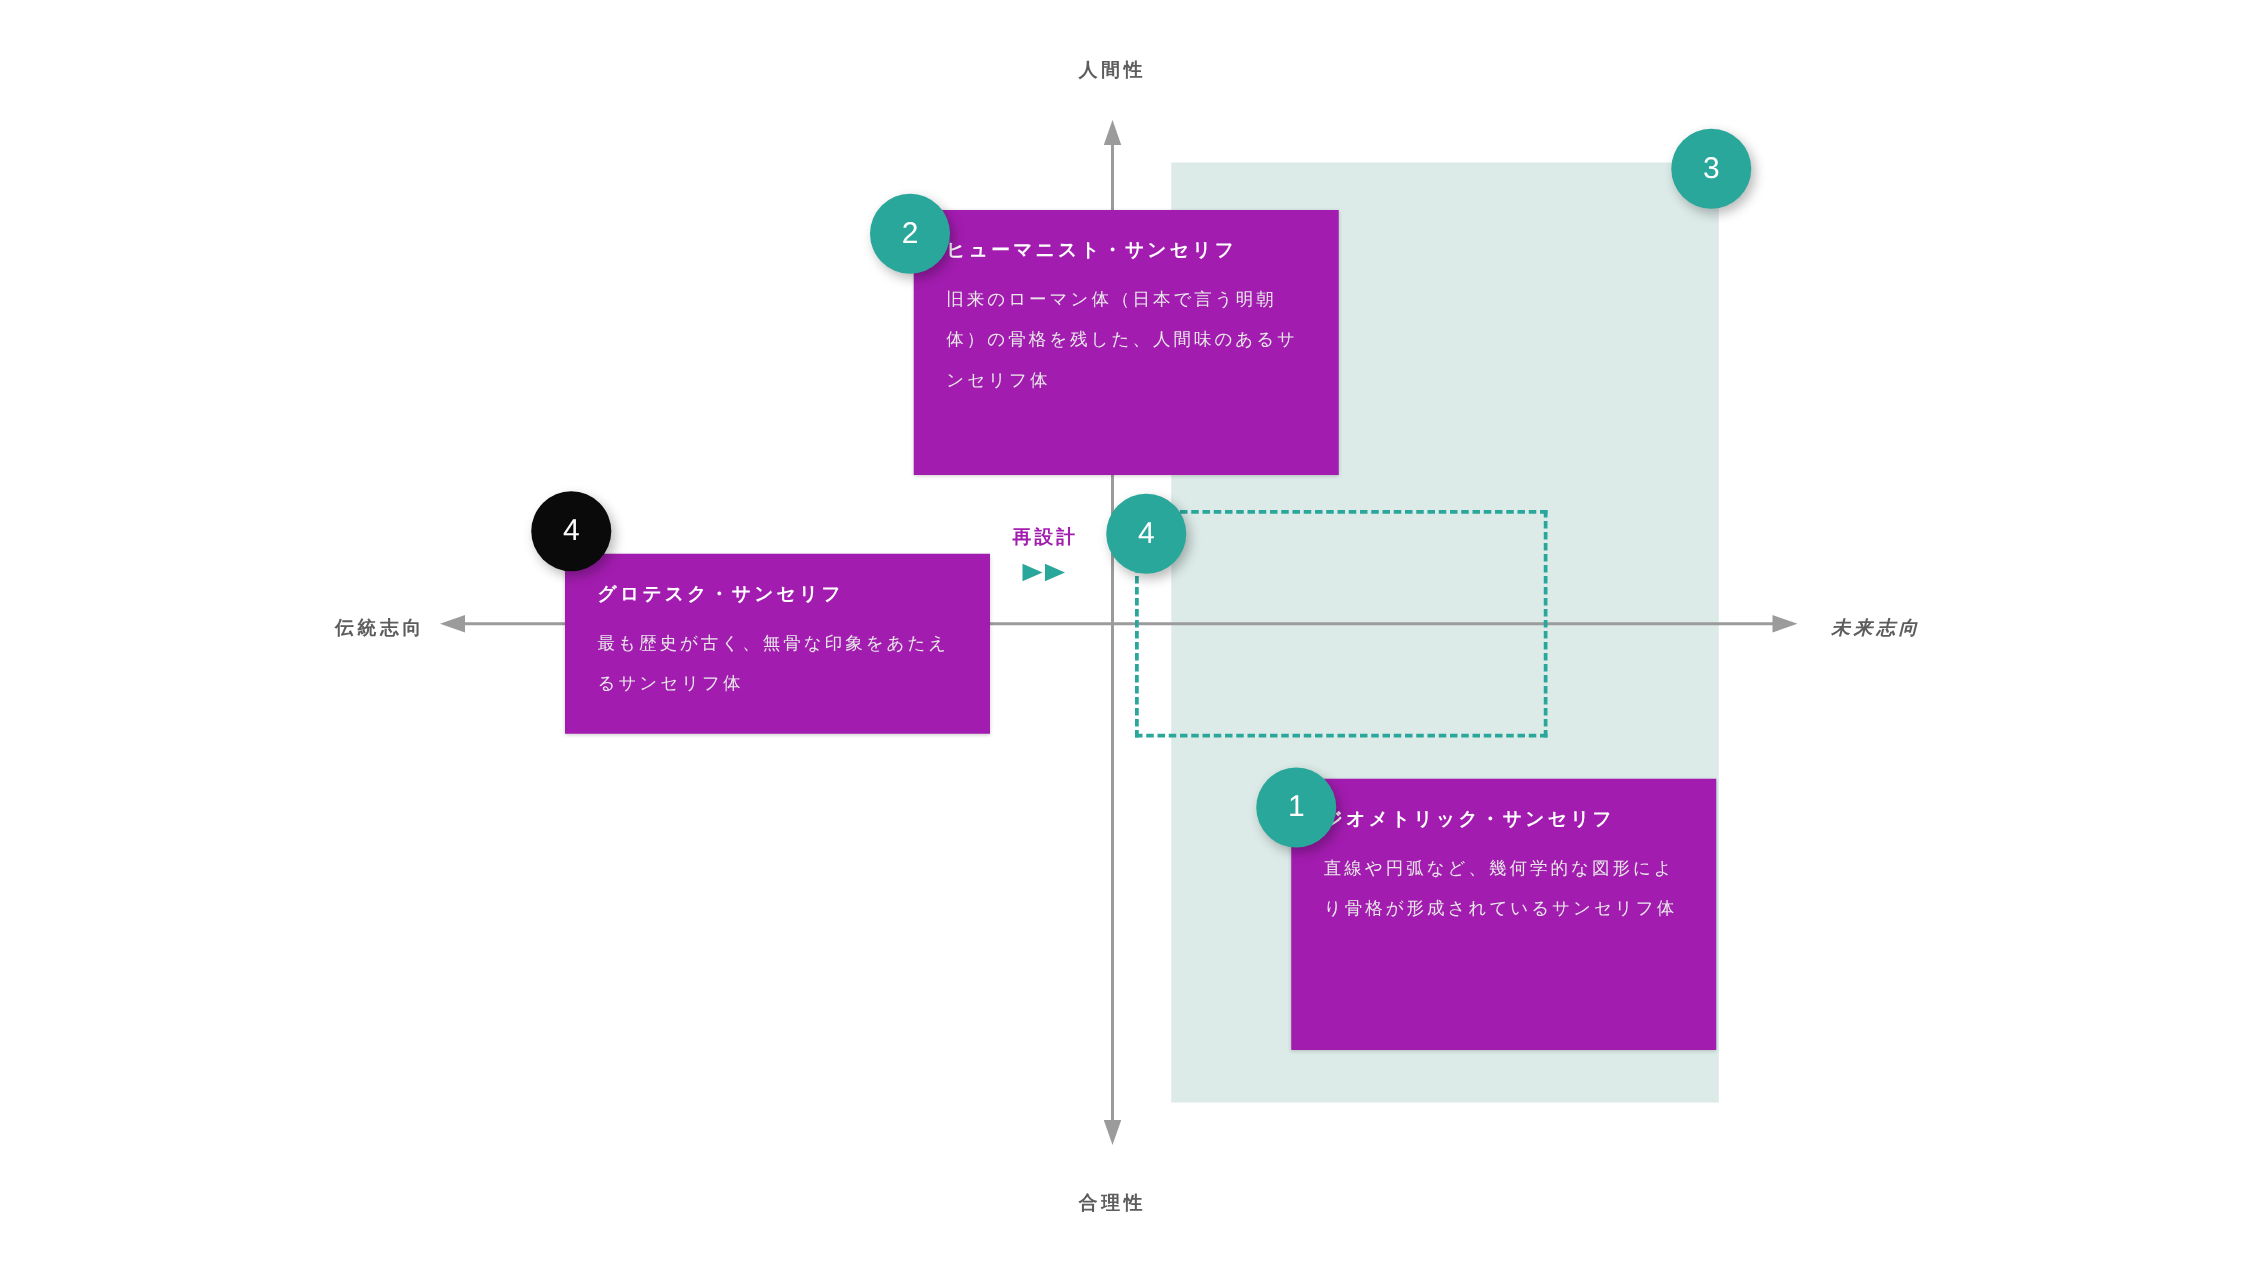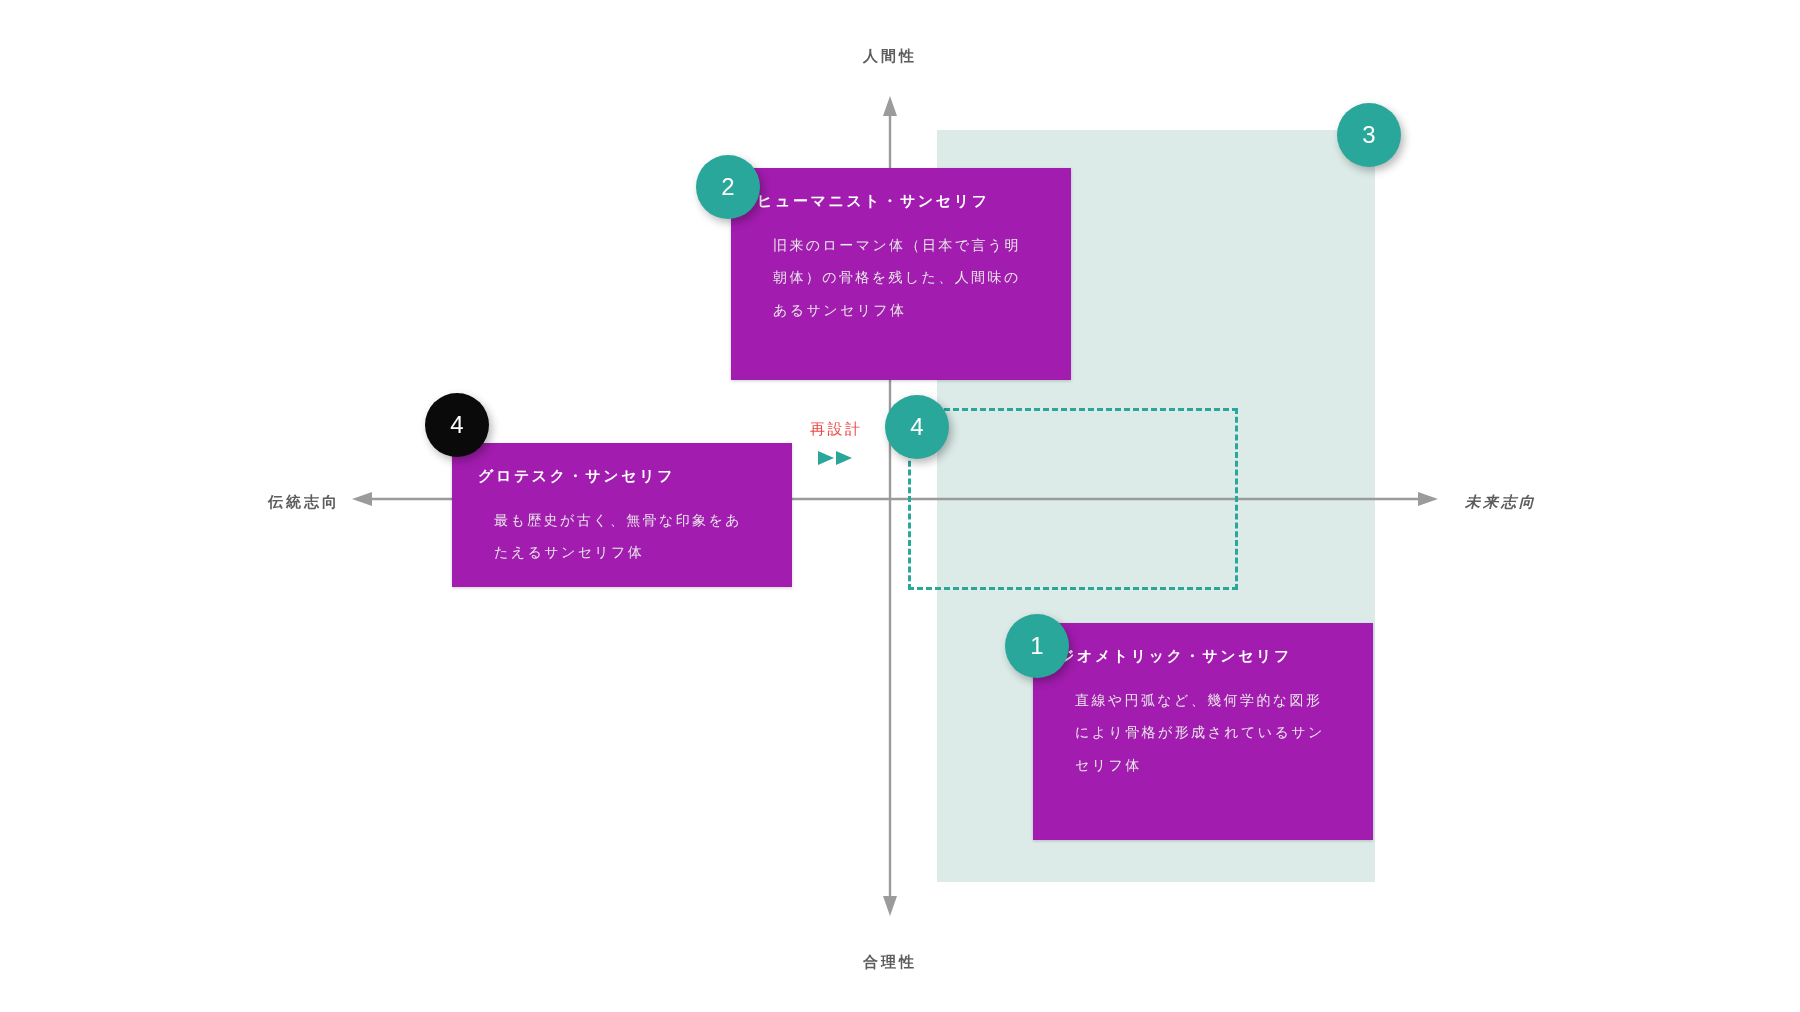--- a/index.html
+++ b/index.html
@@ -84,21 +84,21 @@
     line-height: 1.5;
     margin: 0 0 10px 0;
     white-space: nowrap;
   }
   .card-body {
     color: #e9e9e9;
     font-size: 14px;
     font-weight: 400;
     letter-spacing: 2.4px;
     line-height: 2.35;
-    margin: 16px;
+    margin: 0;
   }
 
   .card-humanist  { left: 731px;  top: 168px; width: 340px; height: 212px; }
   .card-grotesque { left: 452px;  top: 443px; width: 340px; height: 144px; }
   .card-geometric { left: 1033px; top: 623px; width: 340px; height: 217px; }
 
   
   .badge {
     position: absolute;
     width: 64px;
@@ -126,23 +126,23 @@
   .redesign {
     position: absolute;
     left: 810px;
     top: 420px;
     display: flex;
     flex-direction: column;
     align-items: center;
     gap: 9px;
   }
   .redesign-label {
-    color: #ef4444;
+    color: #a21caf;
     font-size: 15px;
-    font-weight: 400;
+    font-weight: 700;
     letter-spacing: 2.5px;
     white-space: nowrap;
   }
   .redesign-arrows {
     display: block;
     line-height: 0;
   }
 </style>
 </head>
 <body>

